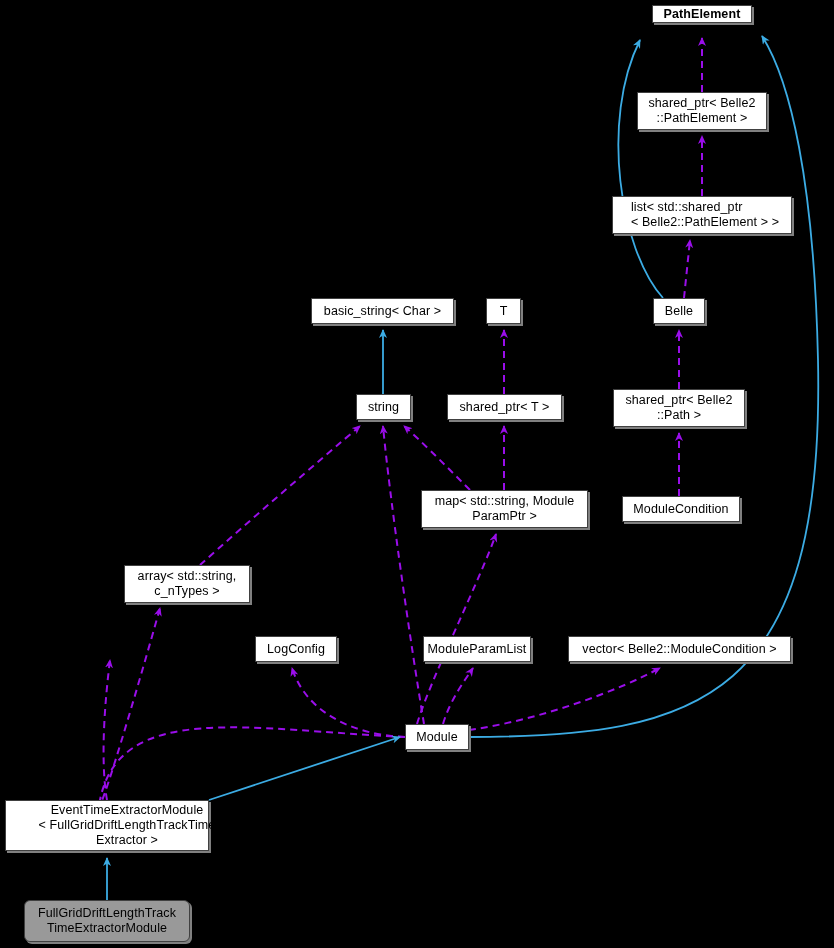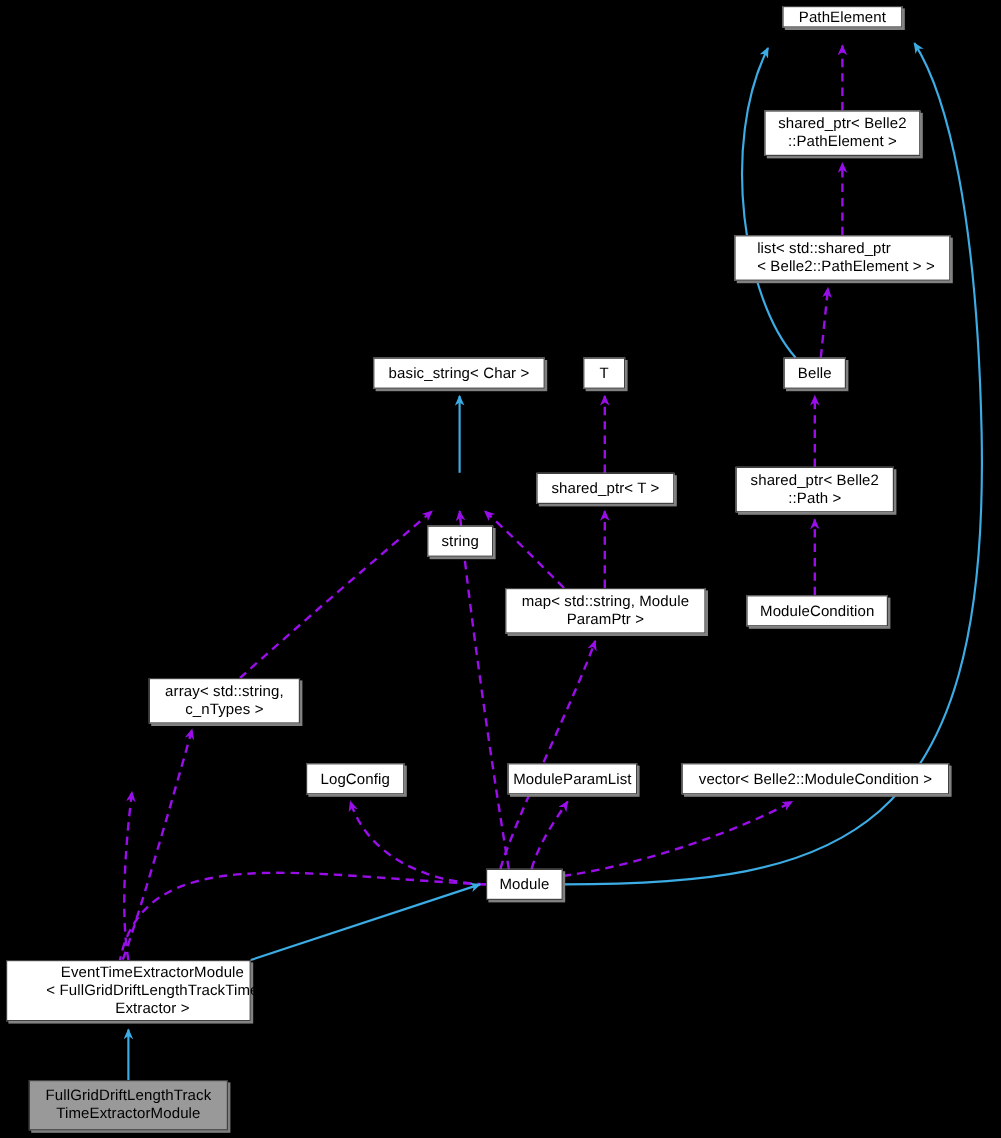--- a/index.html
+++ b/index.html
@@ -33,20 +33,21 @@
     justify-content: center;
     color: #000000;
     font-size: 12.5px;
     line-height: 15px;
     letter-spacing: 0.1px;
     white-space: pre;
     z-index: 5;
   }
   .node.highlight {
     background: #999999;
+    border-radius: 6px;
   }
   .node.leftalign {
     justify-content: center;
     padding-left: 6px;
   }
   .node-label {
     text-align: center;
     display: block;
   }
   .node.leftalign .node-label {
@@ -84,29 +85,29 @@
         <path d="M 443 724 C 450 700 465 680 473 668" fill="none" stroke="#9a0eea" stroke-width="2" stroke-dasharray="7,5" marker-end="url(#arrow-usage)"></path>
         <path d="M 424 724 C 410 640 390 500 383 426" fill="none" stroke="#9a0eea" stroke-width="2" stroke-dasharray="7,5" marker-end="url(#arrow-usage)"></path>
         <path d="M 417 724 C 430 680 480 580 496 534" fill="none" stroke="#9a0eea" stroke-width="2" stroke-dasharray="7,5" marker-end="url(#arrow-usage)"></path>
         <path d="M 469 730 C 540 720 620 690 660 668" fill="none" stroke="#9a0eea" stroke-width="2" stroke-dasharray="7,5" marker-end="url(#arrow-usage)"></path>
         <path d="M 209 800 L 400 737" fill="none" stroke="#3cace4" stroke-width="1.8" marker-end="url(#arrow-inherit)"></path>
         <path d="M 107 800 C 100 760 105 700 110 660" fill="none" stroke="#9a0eea" stroke-width="2" stroke-dasharray="7,5" marker-end="url(#arrow-usage)"></path>
         <path d="M 107 900 L 107 858" fill="none" stroke="#3cace4" stroke-width="1.8" marker-end="url(#arrow-inherit)"></path>
       </g>
   </svg>
   <div id="node-layer">
-      <div class="node" style="left: 652px; top: 5px; width: 100px; height: 18px;"><span class="node-label">PathElement</span></div>
+      <div class="node" style="left: 652px; top: 5px; width: 100px; height: 18px; font-weight: bold;"><span class="node-label">PathElement</span></div>
       <div class="node" style="left: 637px; top: 92px; width: 130px; height: 38px;"><span class="node-label">shared_ptr&lt; Belle2
 ::PathElement &gt;</span></div>
       <div class="node leftalign" style="left: 612px; top: 196px; width: 180px; height: 38px;"><span class="node-label">list&lt; std::shared_ptr
 &lt; Belle2::PathElement &gt; &gt;</span></div>
       <div class="node" style="left: 311px; top: 298px; width: 143px; height: 26px;"><span class="node-label">basic_string&lt; Char &gt;</span></div>
       <div class="node" style="left: 486px; top: 298px; width: 35px; height: 26px;"><span class="node-label">T</span></div>
       <div class="node" style="left: 653px; top: 298px; width: 52px; height: 26px;"><span class="node-label">Belle</span></div>
-      <div class="node" style="left: 356px; top: 394px; width: 55px; height: 26px; margin-top: 44px;"><span class="node-label">string</span></div>
+      <div class="node" style="left: 356px; top: 394px; width: 55px; height: 26px;"><span class="node-label">string</span></div>
       <div class="node" style="left: 447px; top: 394px; width: 115px; height: 26px;"><span class="node-label">shared_ptr&lt; T &gt;</span></div>
       <div class="node" style="left: 613px; top: 389px; width: 132px; height: 38px;"><span class="node-label">shared_ptr&lt; Belle2
 ::Path &gt;</span></div>
       <div class="node" style="left: 421px; top: 490px; width: 167px; height: 38px;"><span class="node-label">map&lt; std::string, Module
 ParamPtr &gt;</span></div>
       <div class="node" style="left: 622px; top: 496px; width: 118px; height: 26px;"><span class="node-label">ModuleCondition</span></div>
       <div class="node" style="left: 124px; top: 565px; width: 126px; height: 38px;"><span class="node-label">array&lt; std::string,
 c_nTypes &gt;</span></div>
       <div class="node" style="left: 255px; top: 636px; width: 82px; height: 26px;"><span class="node-label">LogConfig</span></div>
       <div class="node" style="left: 423px; top: 636px; width: 108px; height: 26px;"><span class="node-label">ModuleParamList</span></div>

